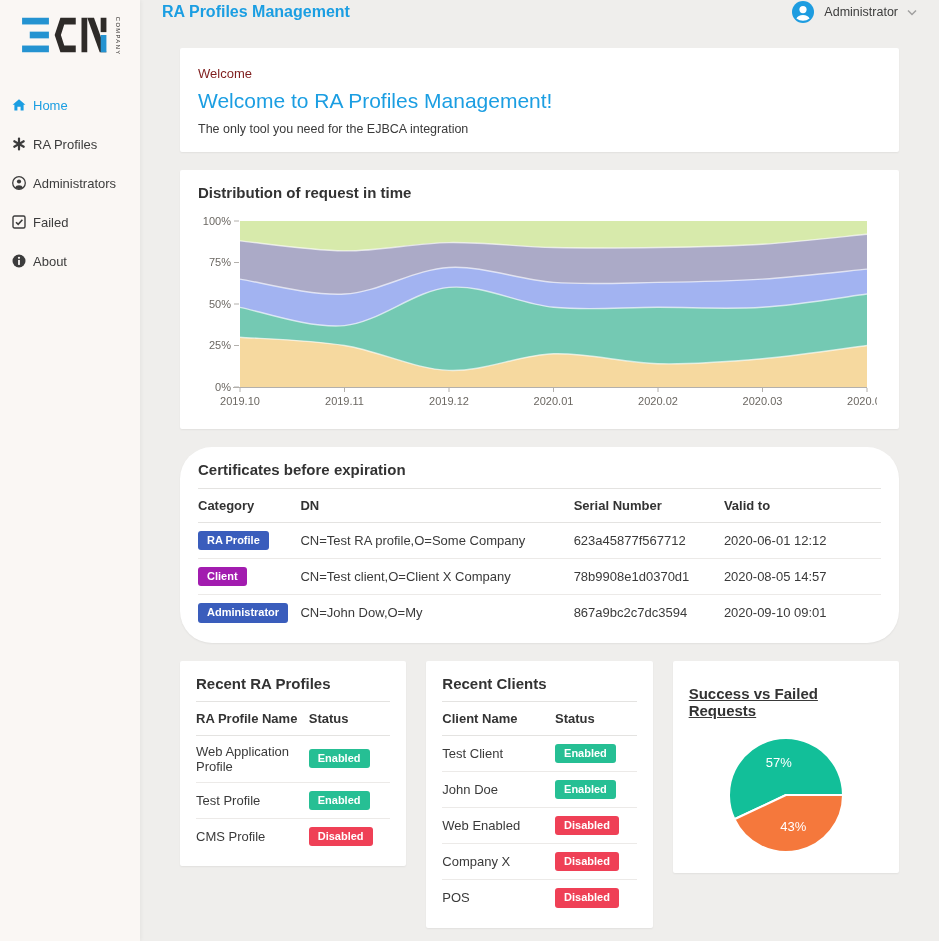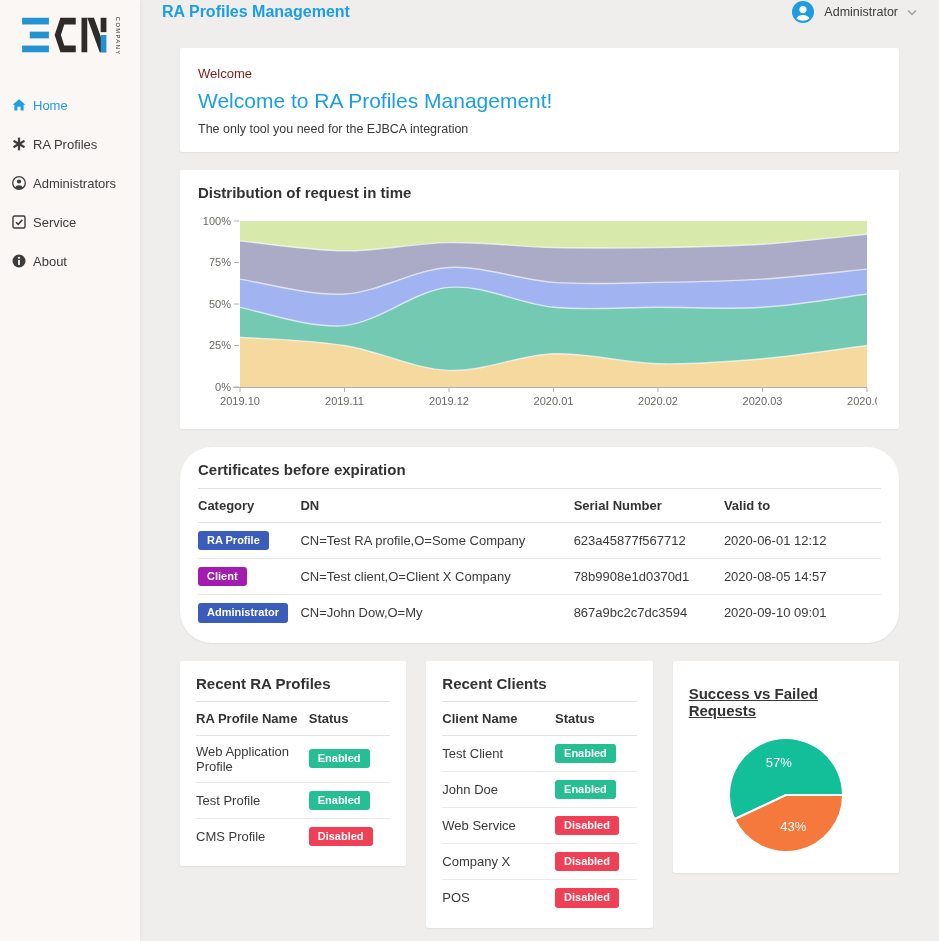--- a/index.html
+++ b/index.html
@@ -102,21 +102,21 @@
           <circle cx="7" cy="5.5" r="2.1" fill="currentColor"></circle>
           <path d="M3 11.4 a4.3 3.4 0 0 1 8 0 a6.3 6.3 0 0 1 -8 0" fill="currentColor"></path>
         </svg>
         <span>Administrators</span>
       </a>
       <a class="nav-item">
         <svg width="14" height="14" viewBox="0 0 14 14">
           <rect x="1" y="1" width="12" height="12" rx="1.5" fill="none" stroke="currentColor" stroke-width="1.4"></rect>
           <path d="M4 7.2 L6.2 9.4 L10.4 4.8" fill="none" stroke="currentColor" stroke-width="1.6"></path>
         </svg>
-        <span>Service</span>
+        <span>Failed</span>
       </a>
       <a class="nav-item">
         <svg width="14" height="14" viewBox="0 0 14 14">
           <circle cx="7" cy="7" r="6.5" fill="currentColor"></circle>
           <rect x="6.1" y="5.9" width="1.8" height="5" fill="#faf7f4"></rect>
           <circle cx="7" cy="3.8" r="1.1" fill="#faf7f4"></circle>
         </svg>
         <span>About</span>
       </a>
     </nav>
@@ -266,21 +266,21 @@
             <tbody>
                 <tr>
                   <td>Test Client</td>
                   <td><span class="badge" style="background-color: rgb(38, 191, 148);">Enabled</span></td>
                 </tr>
                 <tr>
                   <td>John Doe</td>
                   <td><span class="badge" style="background-color: rgb(38, 191, 148);">Enabled</span></td>
                 </tr>
                 <tr>
-                  <td>Web Service</td>
+                  <td>Web Enabled</td>
                   <td><span class="badge" style="background-color: rgb(239, 64, 86);">Disabled</span></td>
                 </tr>
                 <tr>
                   <td>Company X</td>
                   <td><span class="badge" style="background-color: rgb(239, 64, 86);">Disabled</span></td>
                 </tr>
                 <tr>
                   <td>POS</td>
                   <td><span class="badge" style="background-color: rgb(239, 64, 86);">Disabled</span></td>
                 </tr>

